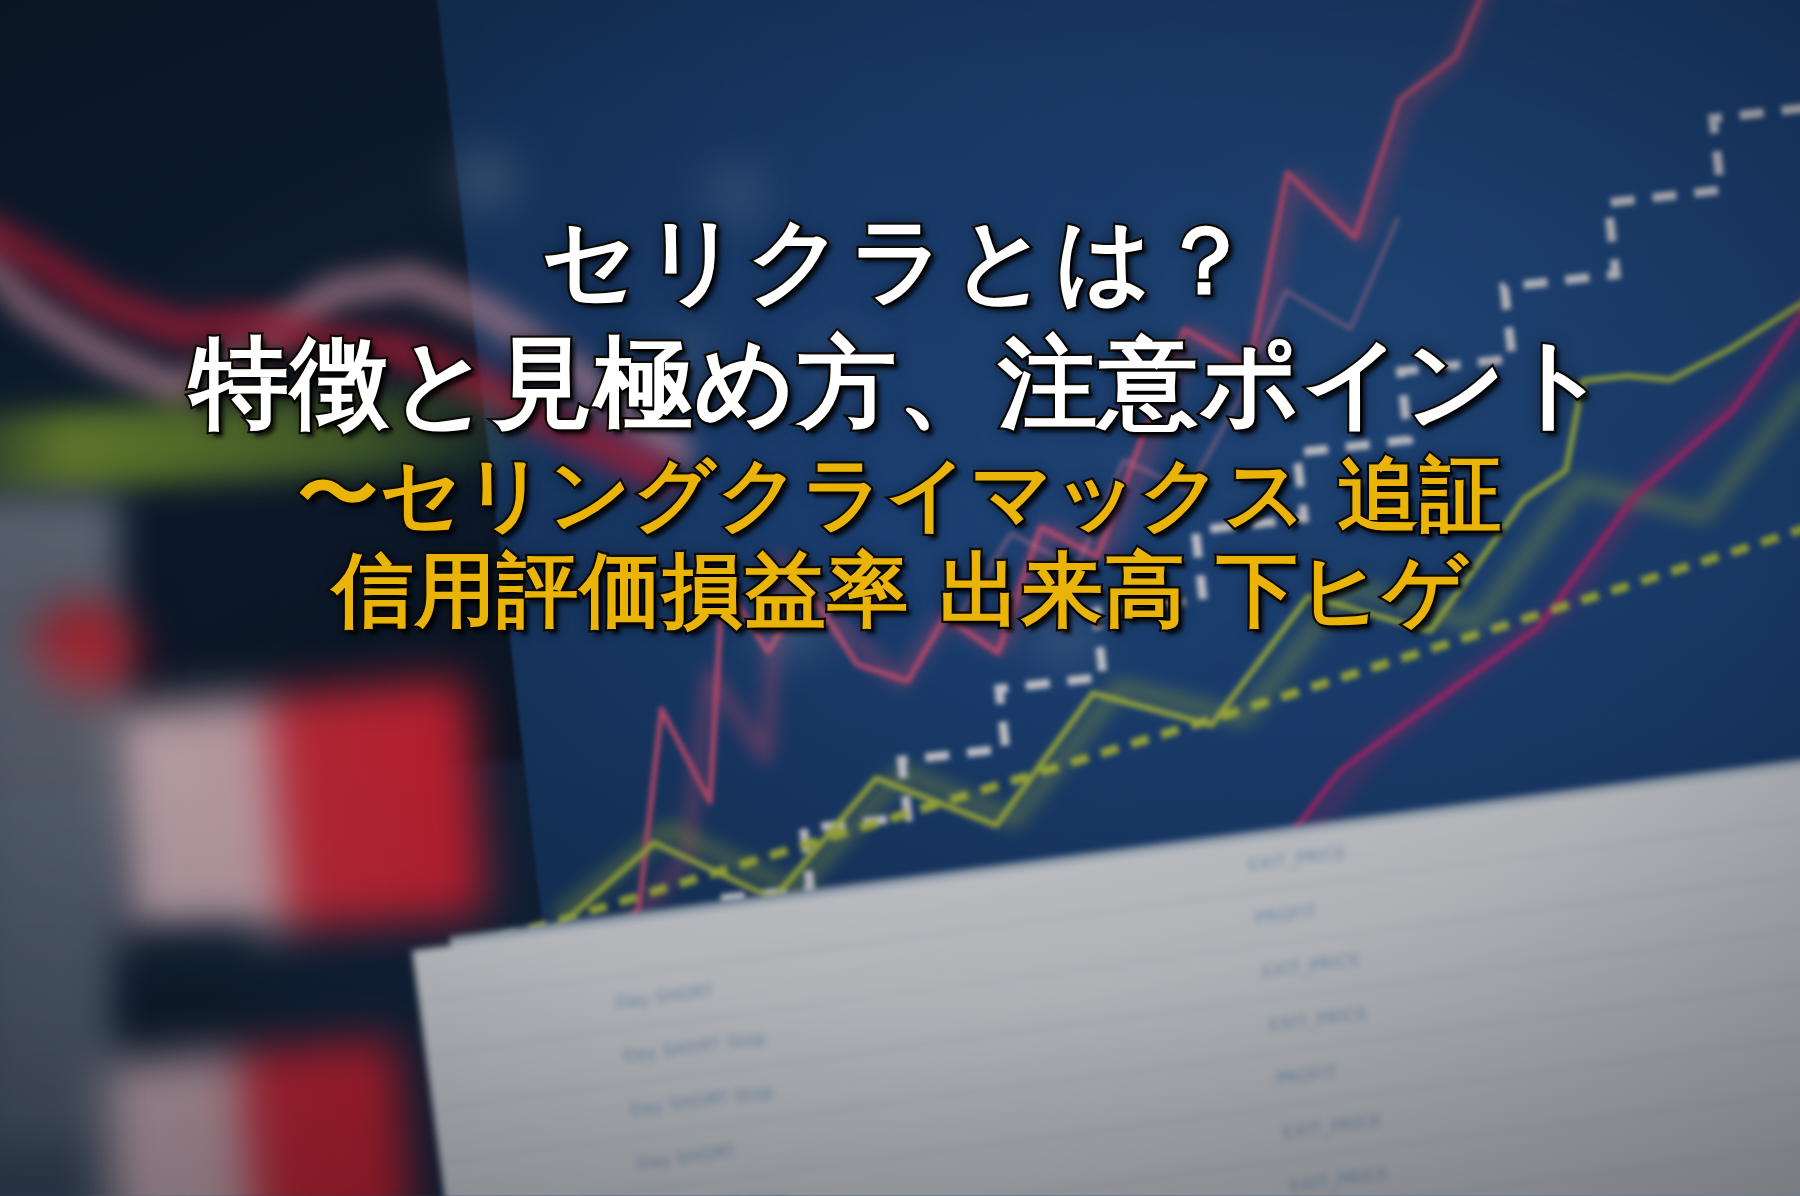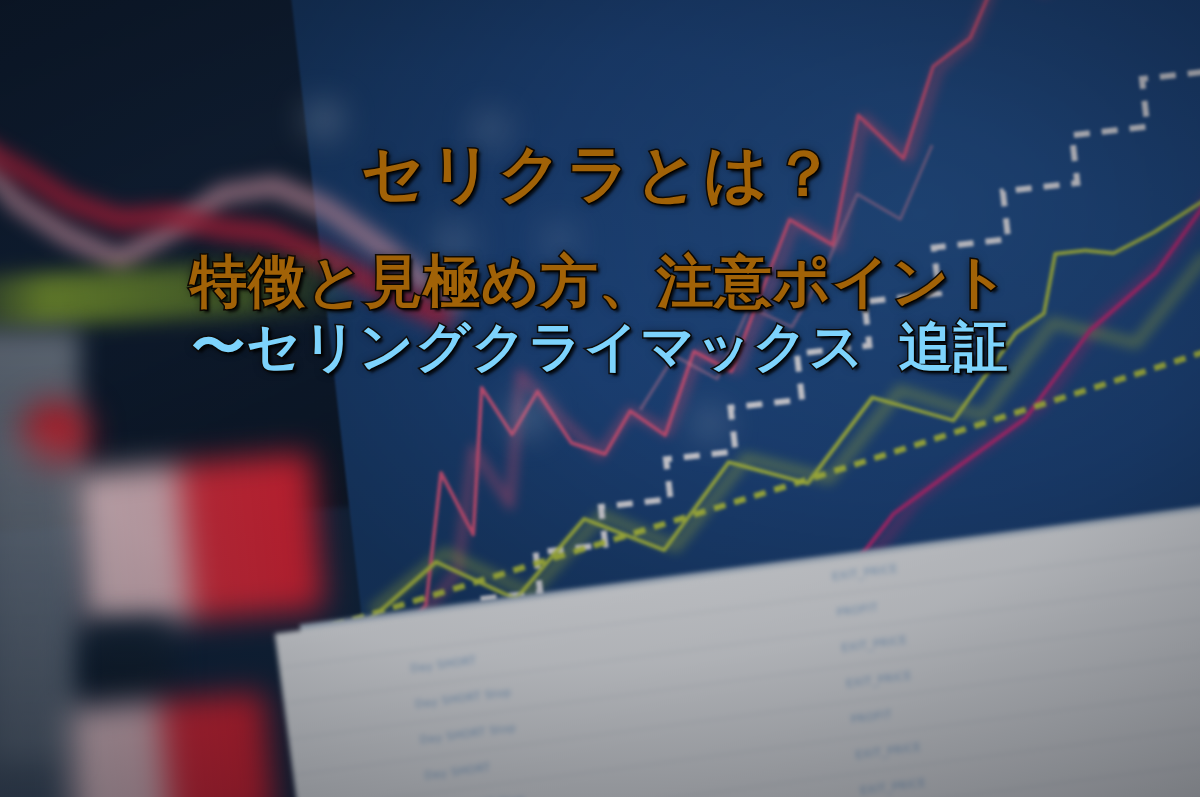--- a/index.html
+++ b/index.html
@@ -131,38 +131,37 @@
     padding-top:142px;
     pointer-events:none;
   }
   .tline {
     white-space:nowrap;
     font-weight:700;
     line-height:1.0;
     text-align:center;
   }
   .gold {
-    color:#a16207;
+    color:#ffffff;
     -webkit-text-stroke:3px #130d05;
     paint-order:stroke fill;
     text-shadow:
       3px 3px 3px rgba(0,0,0,.78),
       0 0 10px rgba(0,0,0,.55);
   }
   .white {
-    color:#7dd3fc;
+    color:#eab308;
     -webkit-text-stroke:3px #120f0c;
     paint-order:stroke fill;
     text-shadow:
       3px 3px 3px rgba(0,0,0,.80),
       0 0 9px rgba(0,0,0,.50);
-    font-family: Liberation Mono, monospace;
   }
   .l1 { font-size:63px; letter-spacing:4px; margin-bottom:18px; }
-  .l2 { font-size:57px; letter-spacing:1px; margin-bottom:14px;margin-top:30px; }
+  .l2 { font-size:66px; letter-spacing:1px; margin-bottom:14px; }
   .l3 { font-size:54px; letter-spacing:1px; margin-bottom:10px; }
   .l4 { font-size:54px; letter-spacing:1px; margin-bottom:10px; }
   .l5 { font-size:54px; letter-spacing:1px; margin-bottom:10px; }
   .l6 { font-size:54px; letter-spacing:1px; }
 </style>
 </head>
 <body>
 
 <div id="stage">
 
@@ -248,15 +247,16 @@
 
     </div>
 
     <div class="vignette"></div>
   </div>
 
   <div id="title-block">
     <div class="tline gold l1">セリクラとは？</div>
     <div class="tline gold l2">特徴と見極め方、注意ポイント</div>
     <div class="tline white l3">〜セリングクライマックス 追証</div>
+    <div class="tline white l5">信用評価損益率 出来高 下ヒゲ</div>
   </div>
 
 </div>
 
 </body></html>

